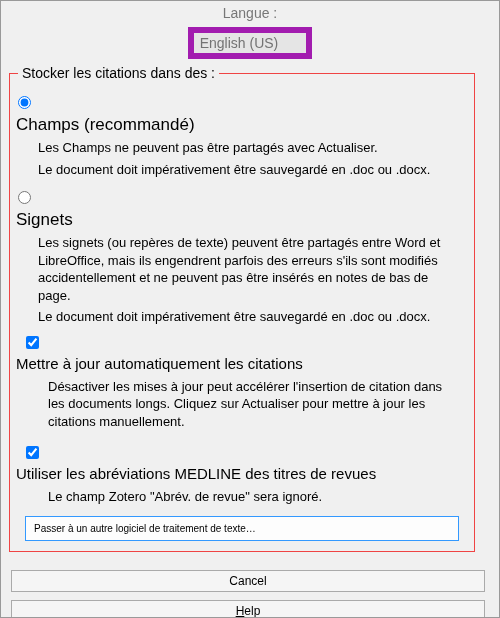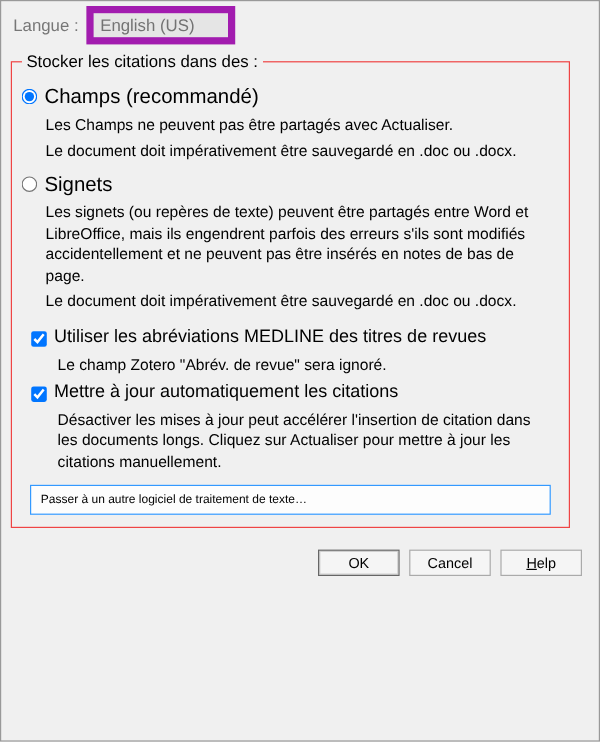--- a/index.html
+++ b/index.html
@@ -1,15 +1,15 @@
 <!DOCTYPE html>
 <html><head>
   <meta charset="utf-8">
   <style>
-    * { box-sizing: border-box; margin: 0; padding: 0; }
+    * { box-sizing: border-box; margin: 0; padding: 0; flex-direction: column; }
     body {
       font-family: "Segoe UI", Tahoma, sans-serif;
       font-size: 13px;
       background: #f0f0f0;
       color: #000;
       width: 500px;
       height: 618px;
       overflow: hidden;
       border: 1px solid #999;
     }
@@ -129,36 +129,35 @@
   <div class="desc">Les Champs ne peuvent pas être partagés avec Actualiser.</div>
   <div class="desc">Le document doit impérativement être sauvegardé en .doc ou .docx.</div>
 
   <div class="option" style="margin-top:10px">
     <input type="radio" name="store" style="">
     <span class="opt-title">Signets</span>
   </div>
   <div class="desc">Les signets (ou repères de texte) peuvent être partagés entre Word et LibreOffice, mais ils engendrent parfois des erreurs s'ils sont modifiés accidentellement et ne peuvent pas être insérés en notes de bas de page.</div>
   <div class="desc">Le document doit impérativement être sauvegardé en .doc ou .docx.</div>
 
+  <div class="check-block" style="margin-top:6px">
+    <div class="option">
+      <input type="checkbox" checked="" style="">
+      <span class="opt-title">Mettre à jour automatiquement les citations</span>
+    </div>
+    <div class="desc">Désactiver les mises à jour peut accélérer l'insertion de citation dans les documents longs. Cliquez sur Actualiser pour mettre à jour les citations manuellement.</div>
+  </div>
+
   <div class="check-block">
     <div class="option">
       <input type="checkbox" checked="" style="">
       <span class="opt-title">Utiliser les abréviations MEDLINE des titres de revues</span>
     </div>
     <div class="desc">Le champ Zotero "Abrév. de revue" sera ignoré.</div>
   </div>
 
-  <div class="check-block" style="margin-top:6px">
-    <div class="option">
-      <input type="checkbox" checked="" style="">
-      <span class="opt-title">Mettre à jour automatiquement les citations</span>
-    </div>
-    <div class="desc">Désactiver les mises à jour peut accélérer l'insertion de citation dans les documents longs. Cliquez sur Actualiser pour mettre à jour les citations manuellement.</div>
-  </div>
-
   <button class="switch-btn">Passer à un autre logiciel de traitement de texte…</button>
 </fieldset>
 
 <div class="button-row">
-  <button class="default">OK</button>
   <button>Cancel</button>
   <button><span class="mnemonic">H</span><span>elp</span></button>
 </div>
 
 </body></html>

